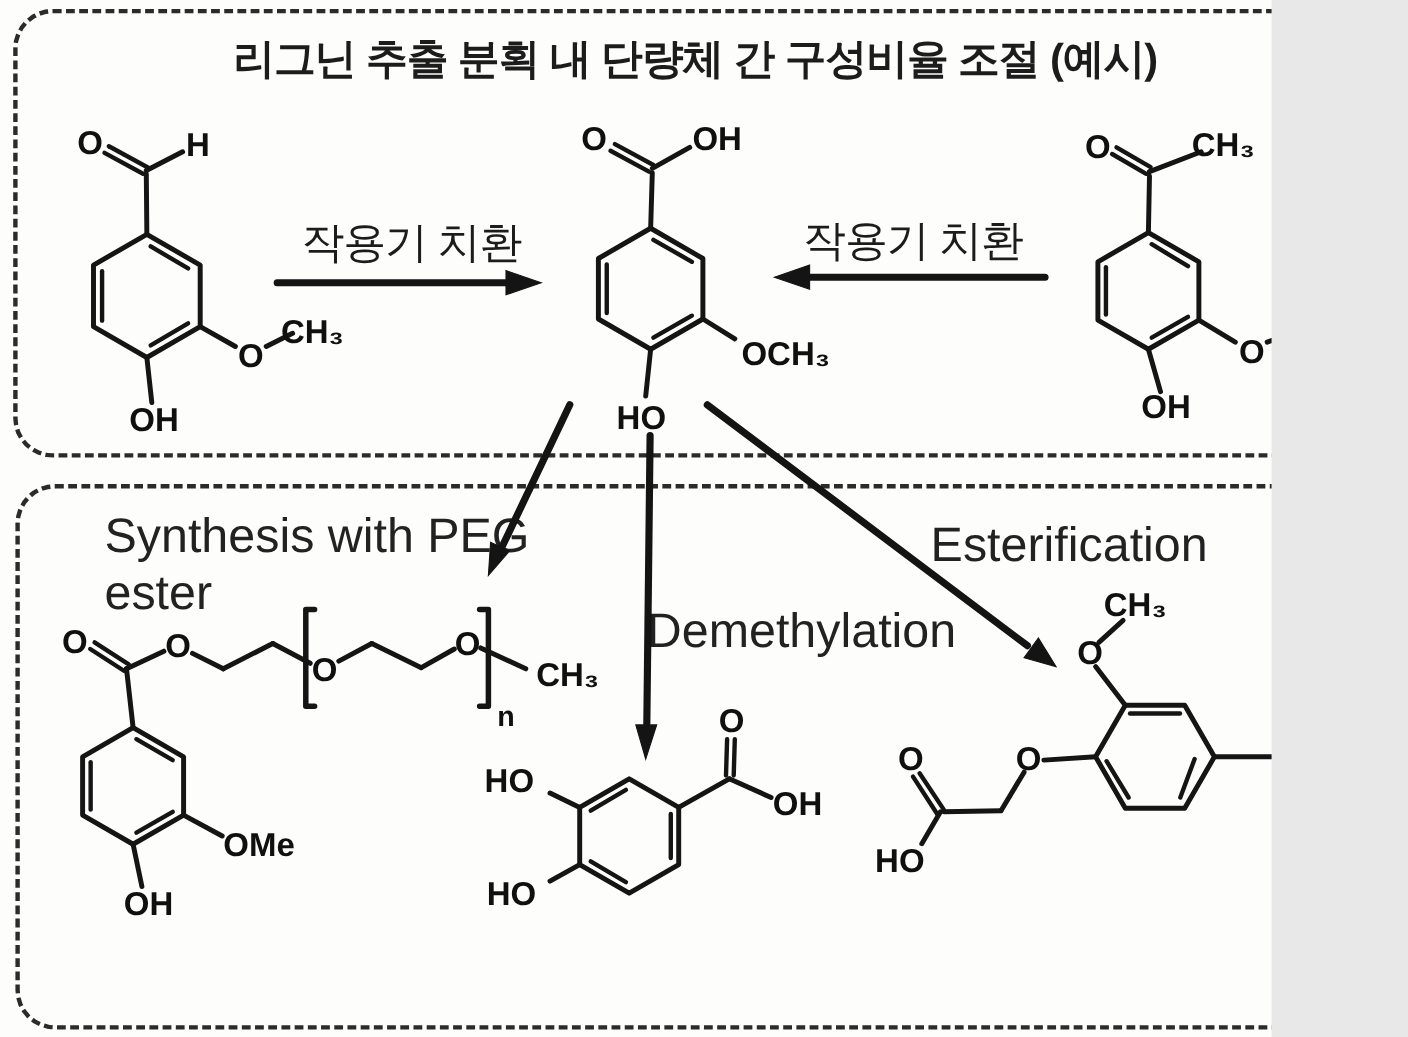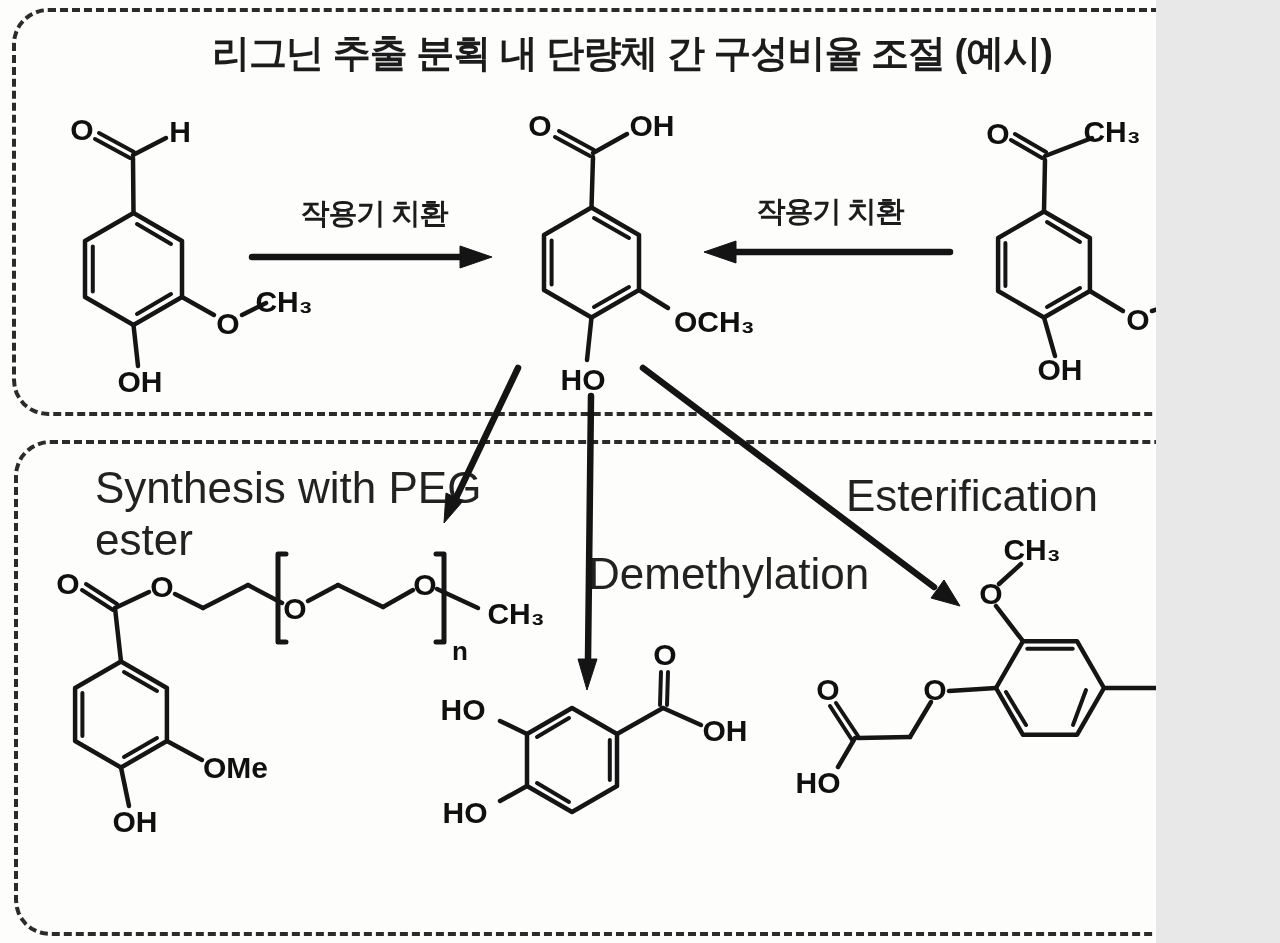--- a/index.html
+++ b/index.html
@@ -15,21 +15,21 @@
   .box-top{left:12px;top:8px;width:1240px;height:400px;}
   .box-bottom{left:14px;top:440px;width:1244px;height:488px;}
   .kr-title{
     position:absolute;left:12px;width:1240px;text-align:center;
     font-size:38px;font-weight:600;letter-spacing:-1px;color:#1c1c1c;
   }
   .top-title{top:28px;}
   .bottom-caption{top:862px;}
   .arrow-label{
     position:absolute;width:260px;text-align:center;
-    font-size:29px;font-weight:700;letter-spacing:-1px;color:#1c1c1c;
+    font-size:39px;font-weight:400;letter-spacing:-1px;color:#1c1c1c;
   }
   .en-label{
     position:absolute;font-size:44px;font-weight:500;color:#222;
     letter-spacing:0;line-height:1.18;white-space:pre-line;
   }
   .mol{position:absolute;}
   .mol line,.mol polyline,.mol polygon,.mol path{
     stroke:#151515;stroke-width:4.5;fill:none;stroke-linecap:round;stroke-linejoin:round;
   }
   .mol .dbl{stroke-width:4;}

